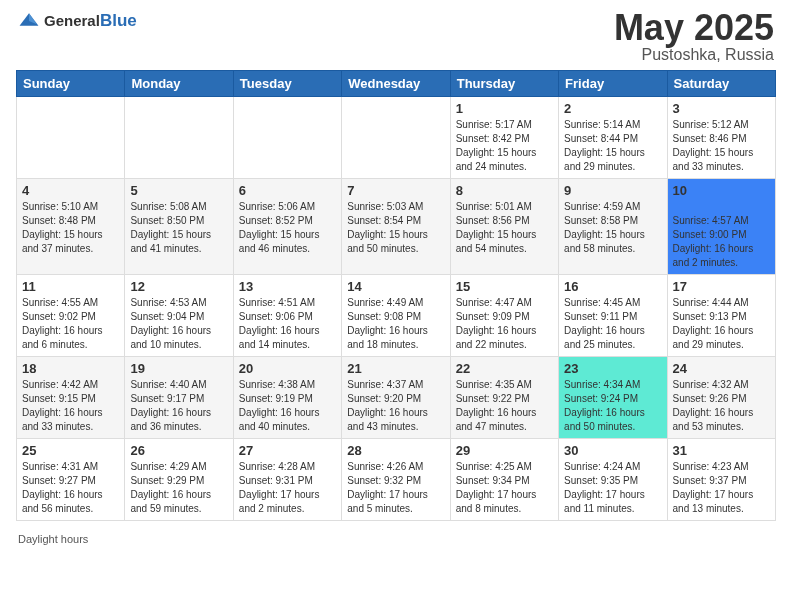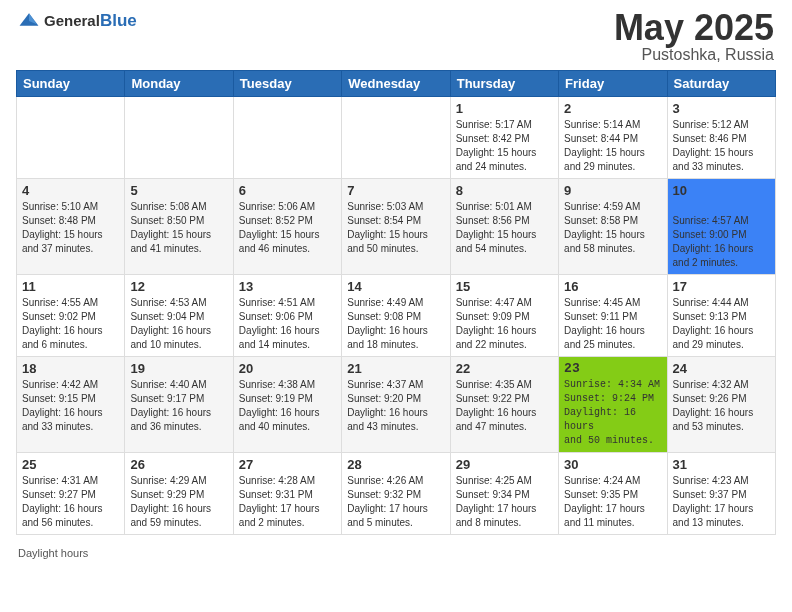--- a/index.html
+++ b/index.html
@@ -220,21 +220,21 @@
 Daylight: 16 hours
 and 43 minutes.</div>
           </td>
           <td class="day-cell" style="background: rgb(245, 245, 245);">
             <span class="day-num">22</span>
             <div class="day-info" style="white-space: pre-line;">Sunrise: 4:35 AM
 Sunset: 9:22 PM
 Daylight: 16 hours
 and 47 minutes.</div>
           </td>
-          <td class="day-cell" style="background: #84cc16; font-family: Liberation Mono, monospace;">
+          <td class="day-cell" style="background: #5eead4;">
             <span class="day-num">23</span>
             <div class="day-info" style="white-space: pre-line;">Sunrise: 4:34 AM
 Sunset: 9:24 PM
 Daylight: 16 hours
 and 50 minutes.</div>
           </td>
           <td class="day-cell" style="background: rgb(245, 245, 245);">
             <span class="day-num">24</span>
             <div class="day-info" style="white-space: pre-line;">Sunrise: 4:32 AM
 Sunset: 9:26 PM

